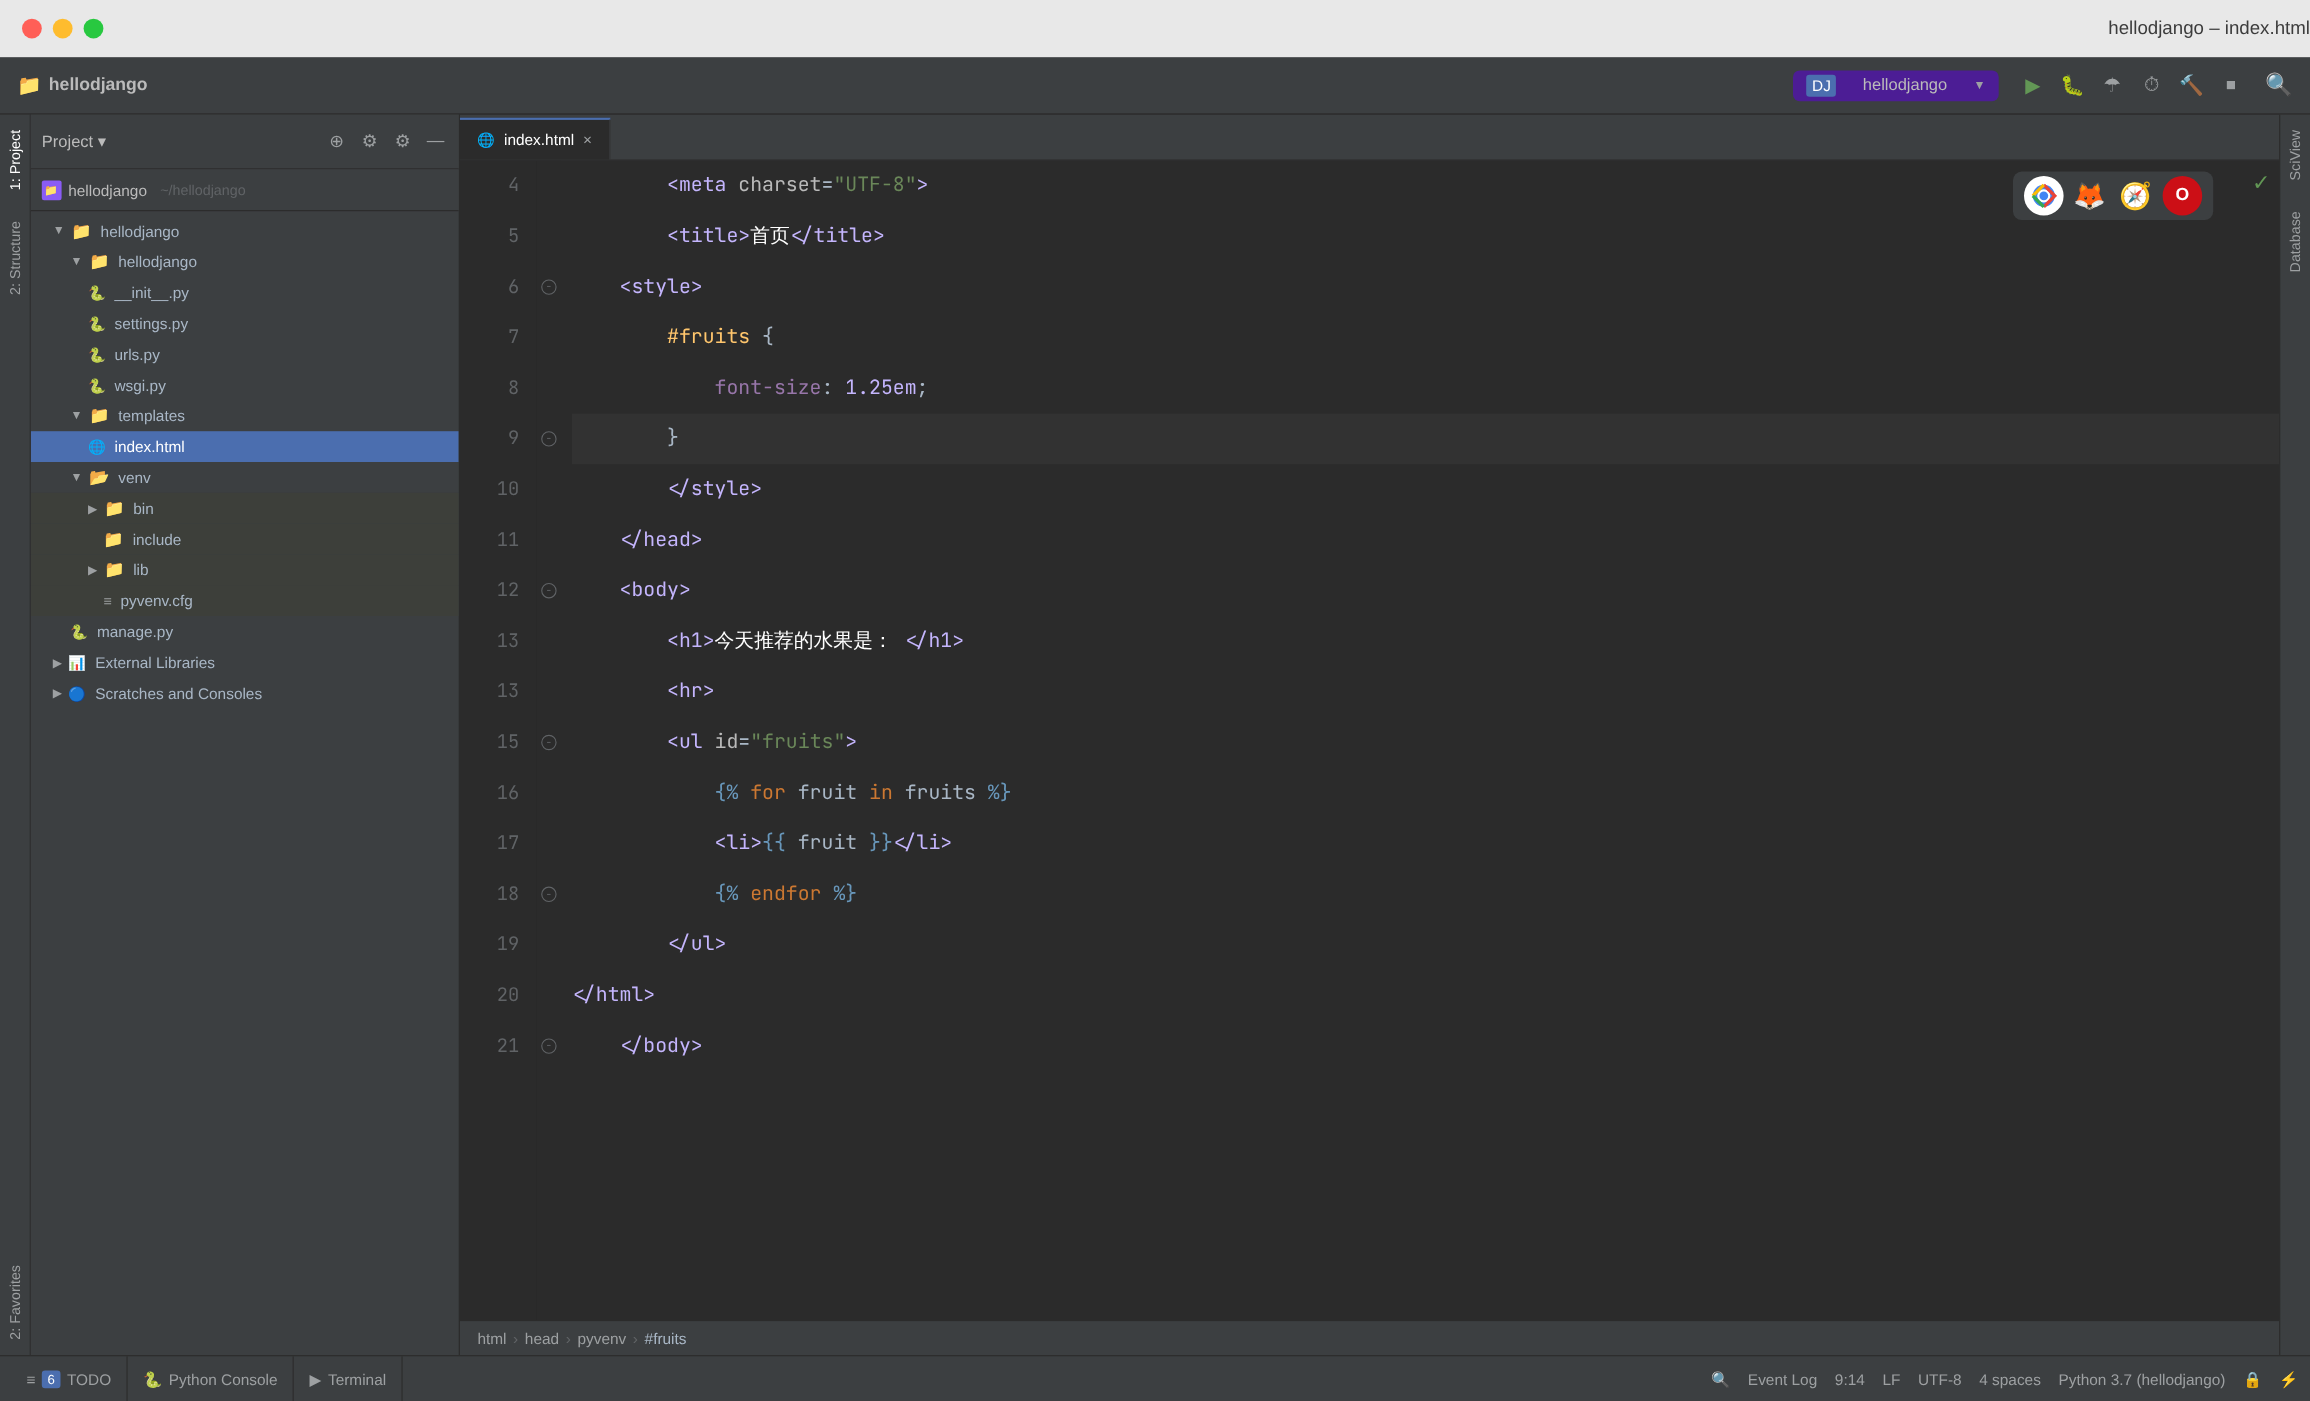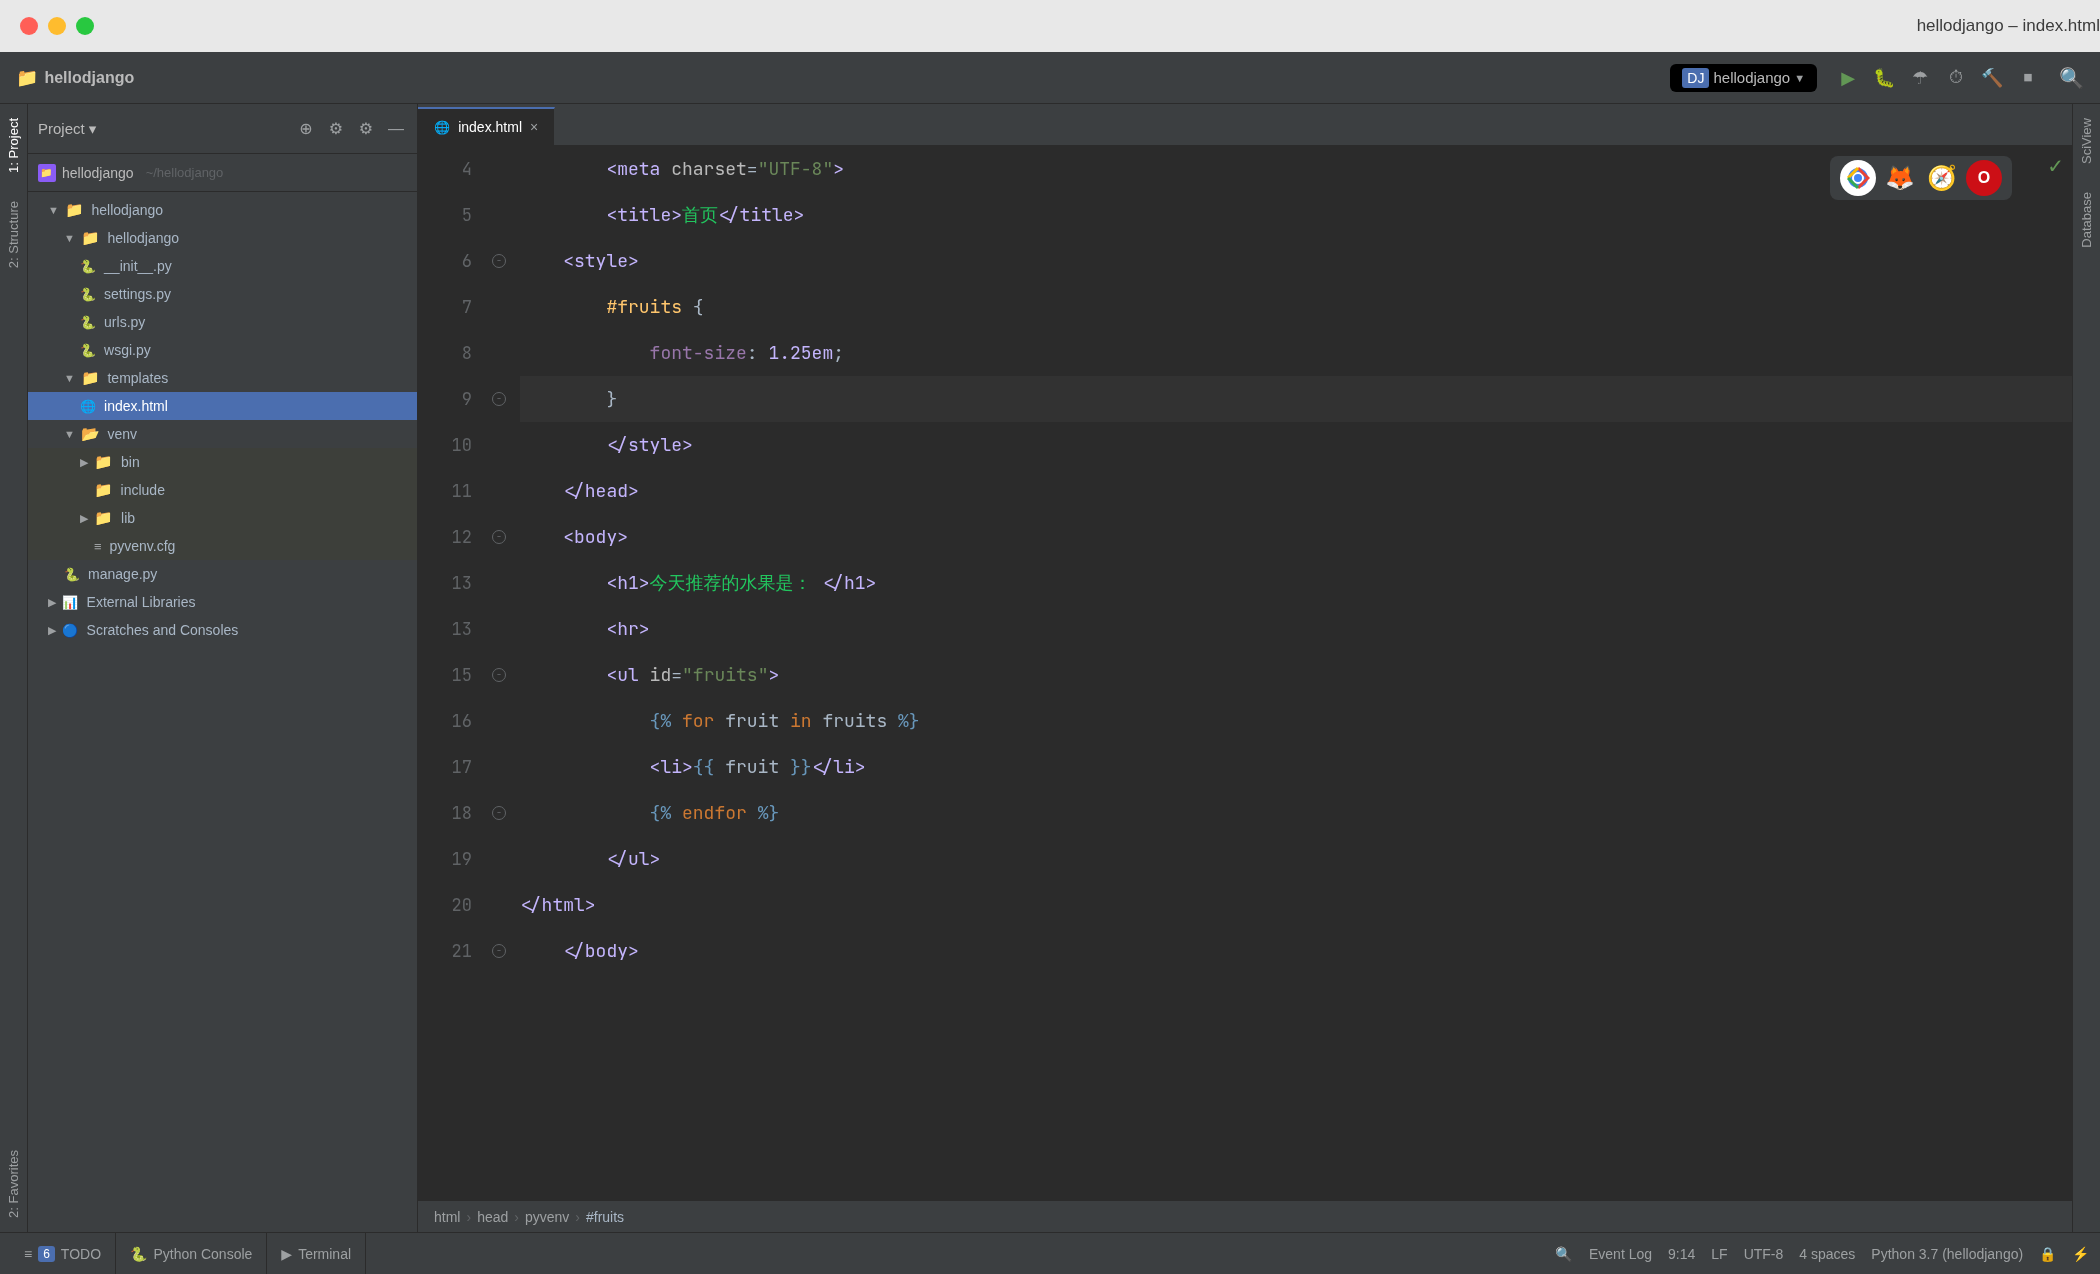--- a/index.html
+++ b/index.html
@@ -298,21 +298,21 @@
     }
 
     
     .tag { color: #c4b5fd; }
     .css-selector { color: #ffc66d; }
     .css-prop { color: #9876aa; }
     .css-value { color: #c4b5fd; }
     .template-tag { color: #6897bb; }
     .keyword { color: #cc7832; }
     .string { color: #6a8759; }
-    .chinese { color: #22c55e; }
+    .chinese { color: #ffffff; }
 
     
     .browser-icons {
       position: absolute;
       right: 100px;
       top: 190px;
       display: flex;
       gap: 8px;
       background: rgba(60,63,65,0.9);
       border-radius: 6px;
@@ -384,24 +384,24 @@
       display: flex;
       align-items: center;
       padding: 0 16px;
       gap: 8px;
       border-bottom: 1px solid #2b2b2b;
       flex-shrink: 0;
     }
     .run-config {
       display: flex;
       align-items: center;
-      background: #000000;
+      background: #4c1d95;
       border-radius: 6px;
       padding: 4px 12px;
-      gap: 4px;
+      gap: 24px;
       margin-left: auto;
       justify-content: flex-end;
     }
     .run-config-name { font-size: 15px; color: #bbbbbb; }
     .run-btn {
       width: 30px;
       height: 30px;
       display: flex;
       align-items: center;
       justify-content: center;

